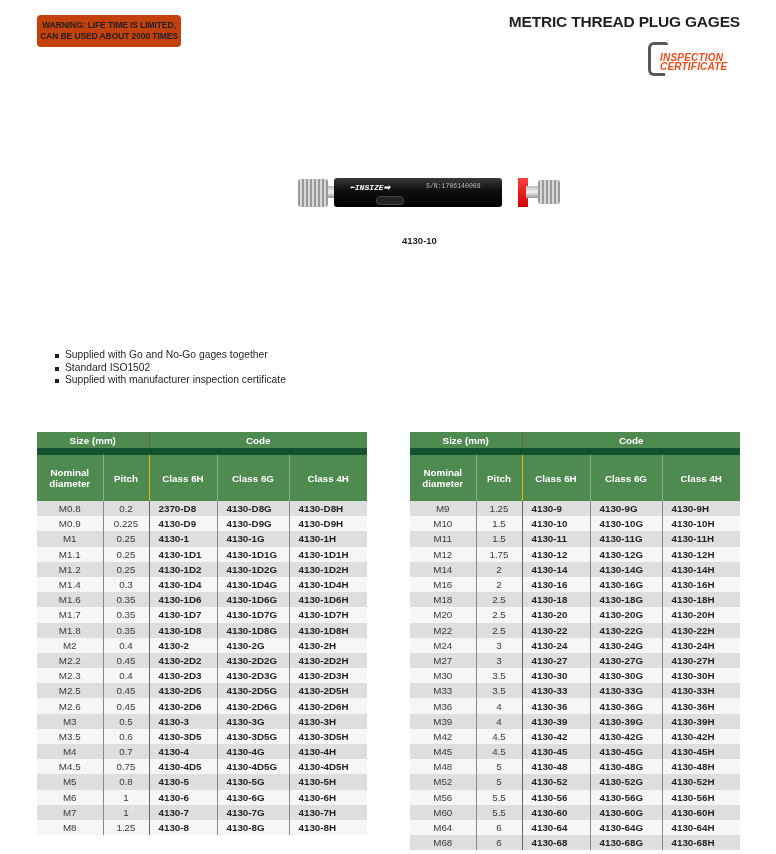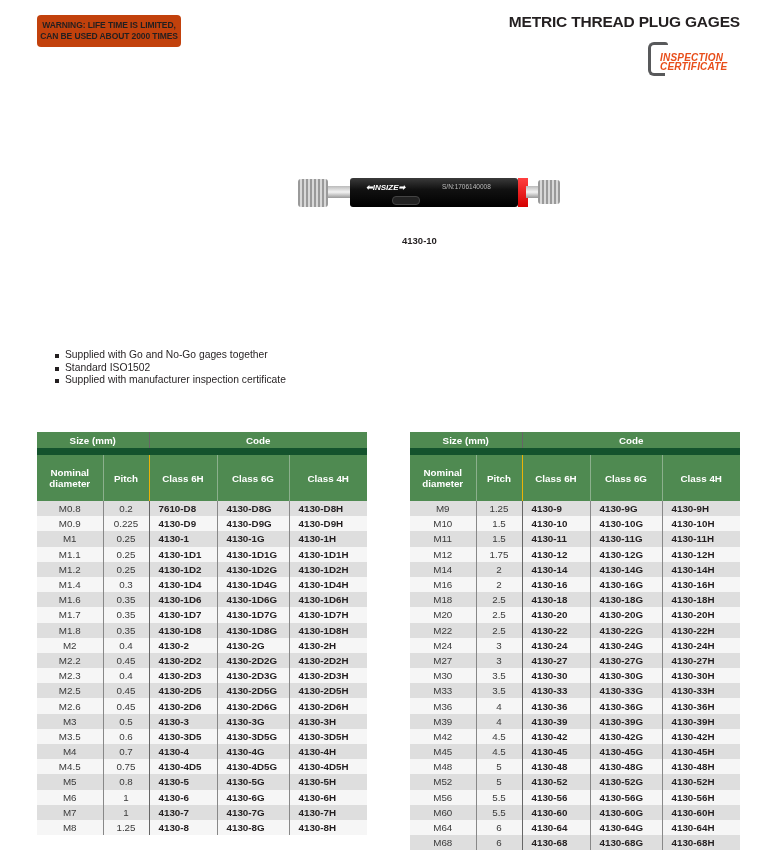--- a/index.html
+++ b/index.html
@@ -24,22 +24,22 @@
   .cert .t1 { top: 13px; } .cert .t2 { top: 22px; }
 
   .gage { position: absolute; left: 294px; top: 177px; width: 270px; height: 30px; }
   .thread { position: absolute; background: repeating-linear-gradient(90deg, #9a9a9a 0 2px, #d8d8d8 2px 4px);
             border-radius: 3px; }
   .thread.l { left: 4px; top: 2px; width: 30px; height: 28px; }
   .thread.r { left: 244px; top: 3px; width: 22px; height: 24px; }
   .neck { position: absolute; background: linear-gradient(180deg, #bbb, #f3f3f3, #999); }
   .neck.l { left: 34px; top: 9px; width: 22px; height: 12px; }
   .neck.r { left: 232px; top: 9px; width: 12px; height: 12px; }
-  .handle { position: absolute; left: 56px; top: 1px; width: 168px; height: 29px;
-            background: linear-gradient(180deg, #3a3a3a, #111 40%, #000); border-radius: 3px; }
+  .handle { position: absolute; left: 40px; top: 1px; width: 168px; height: 29px;
+            background: linear-gradient(180deg, #3a3a3a, #111 40%, #000); border-radius: 3px; font-family: Liberation Mono, monospace; }
   .handle .brand { position: absolute; left: 16px; top: 5px; font-size: 8px; font-weight: bold;
                    font-style: italic; color: #fff; }
   .handle .sn { position: absolute; left: 92px; top: 5px; font-size: 6.5px; color: #bbb; }
   .handle .slot { position: absolute; left: 42px; top: 18px; width: 26px; height: 7px;
                   border-radius: 4px; background: #222; border: 1px solid #444; }
   .redband { position: absolute; left: 224px; top: 1px; width: 10px; height: 29px;
              background: linear-gradient(180deg, #ff4040, #d40000); }
   .gage-caption { position: absolute; left: 402px; top: 235px; font-size: 9.5px; font-weight: bold; }
 
   .features { position: absolute; left: 38px; top: 333px; margin: 16px; padding: 0; list-style: none;
@@ -121,21 +121,21 @@
       <th>Pitch</th>
       <th class="sep">Class 6H</th>
       <th>Class 6G</th>
       <th>Class 4H</th>
     </tr>
   </thead>
   <tbody>
       <tr>
         <td class="c">M0.8</td>
         <td class="c pitch">0.2</td>
-        <td class="code sep">7610-D8</td>
+        <td class="code sep">2370-D8</td>
         <td class="code">4130-D8G</td>
         <td class="code">4130-D8H</td>
       </tr>
       <tr>
         <td class="c">M0.9</td>
         <td class="c pitch">0.225</td>
         <td class="code sep">4130-D9</td>
         <td class="code">4130-D9G</td>
         <td class="code">4130-D9H</td>
       </tr>

